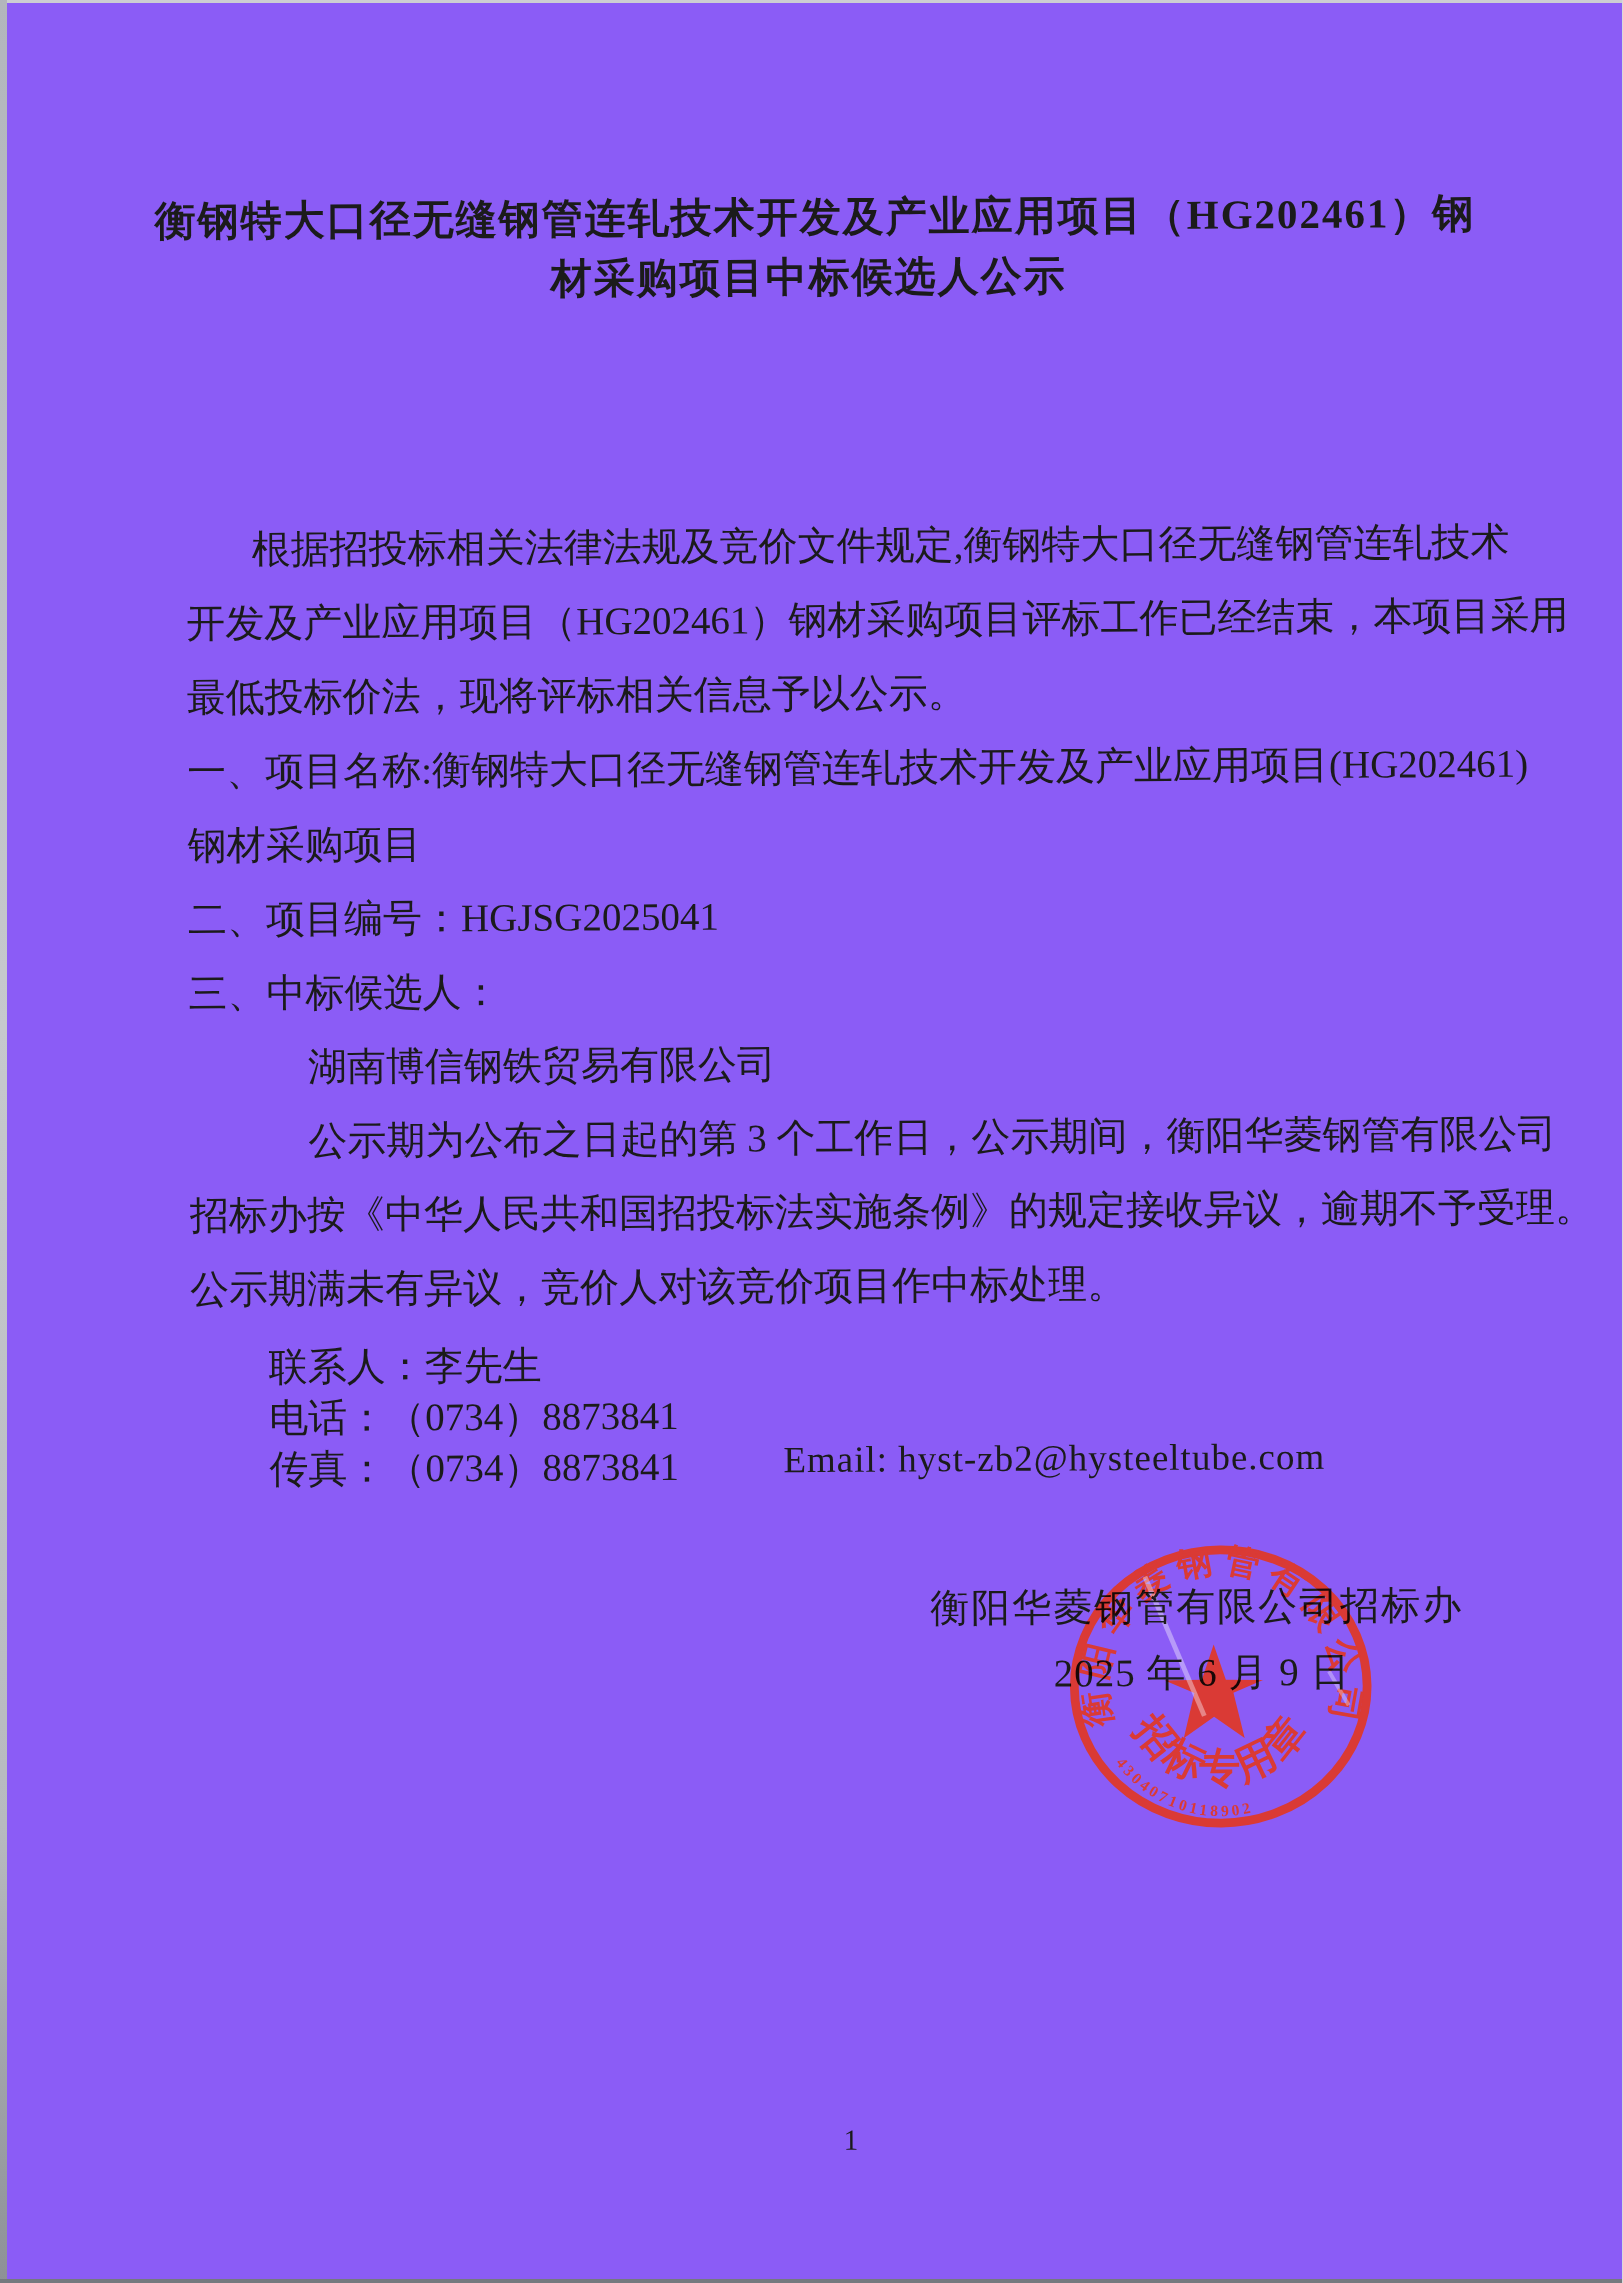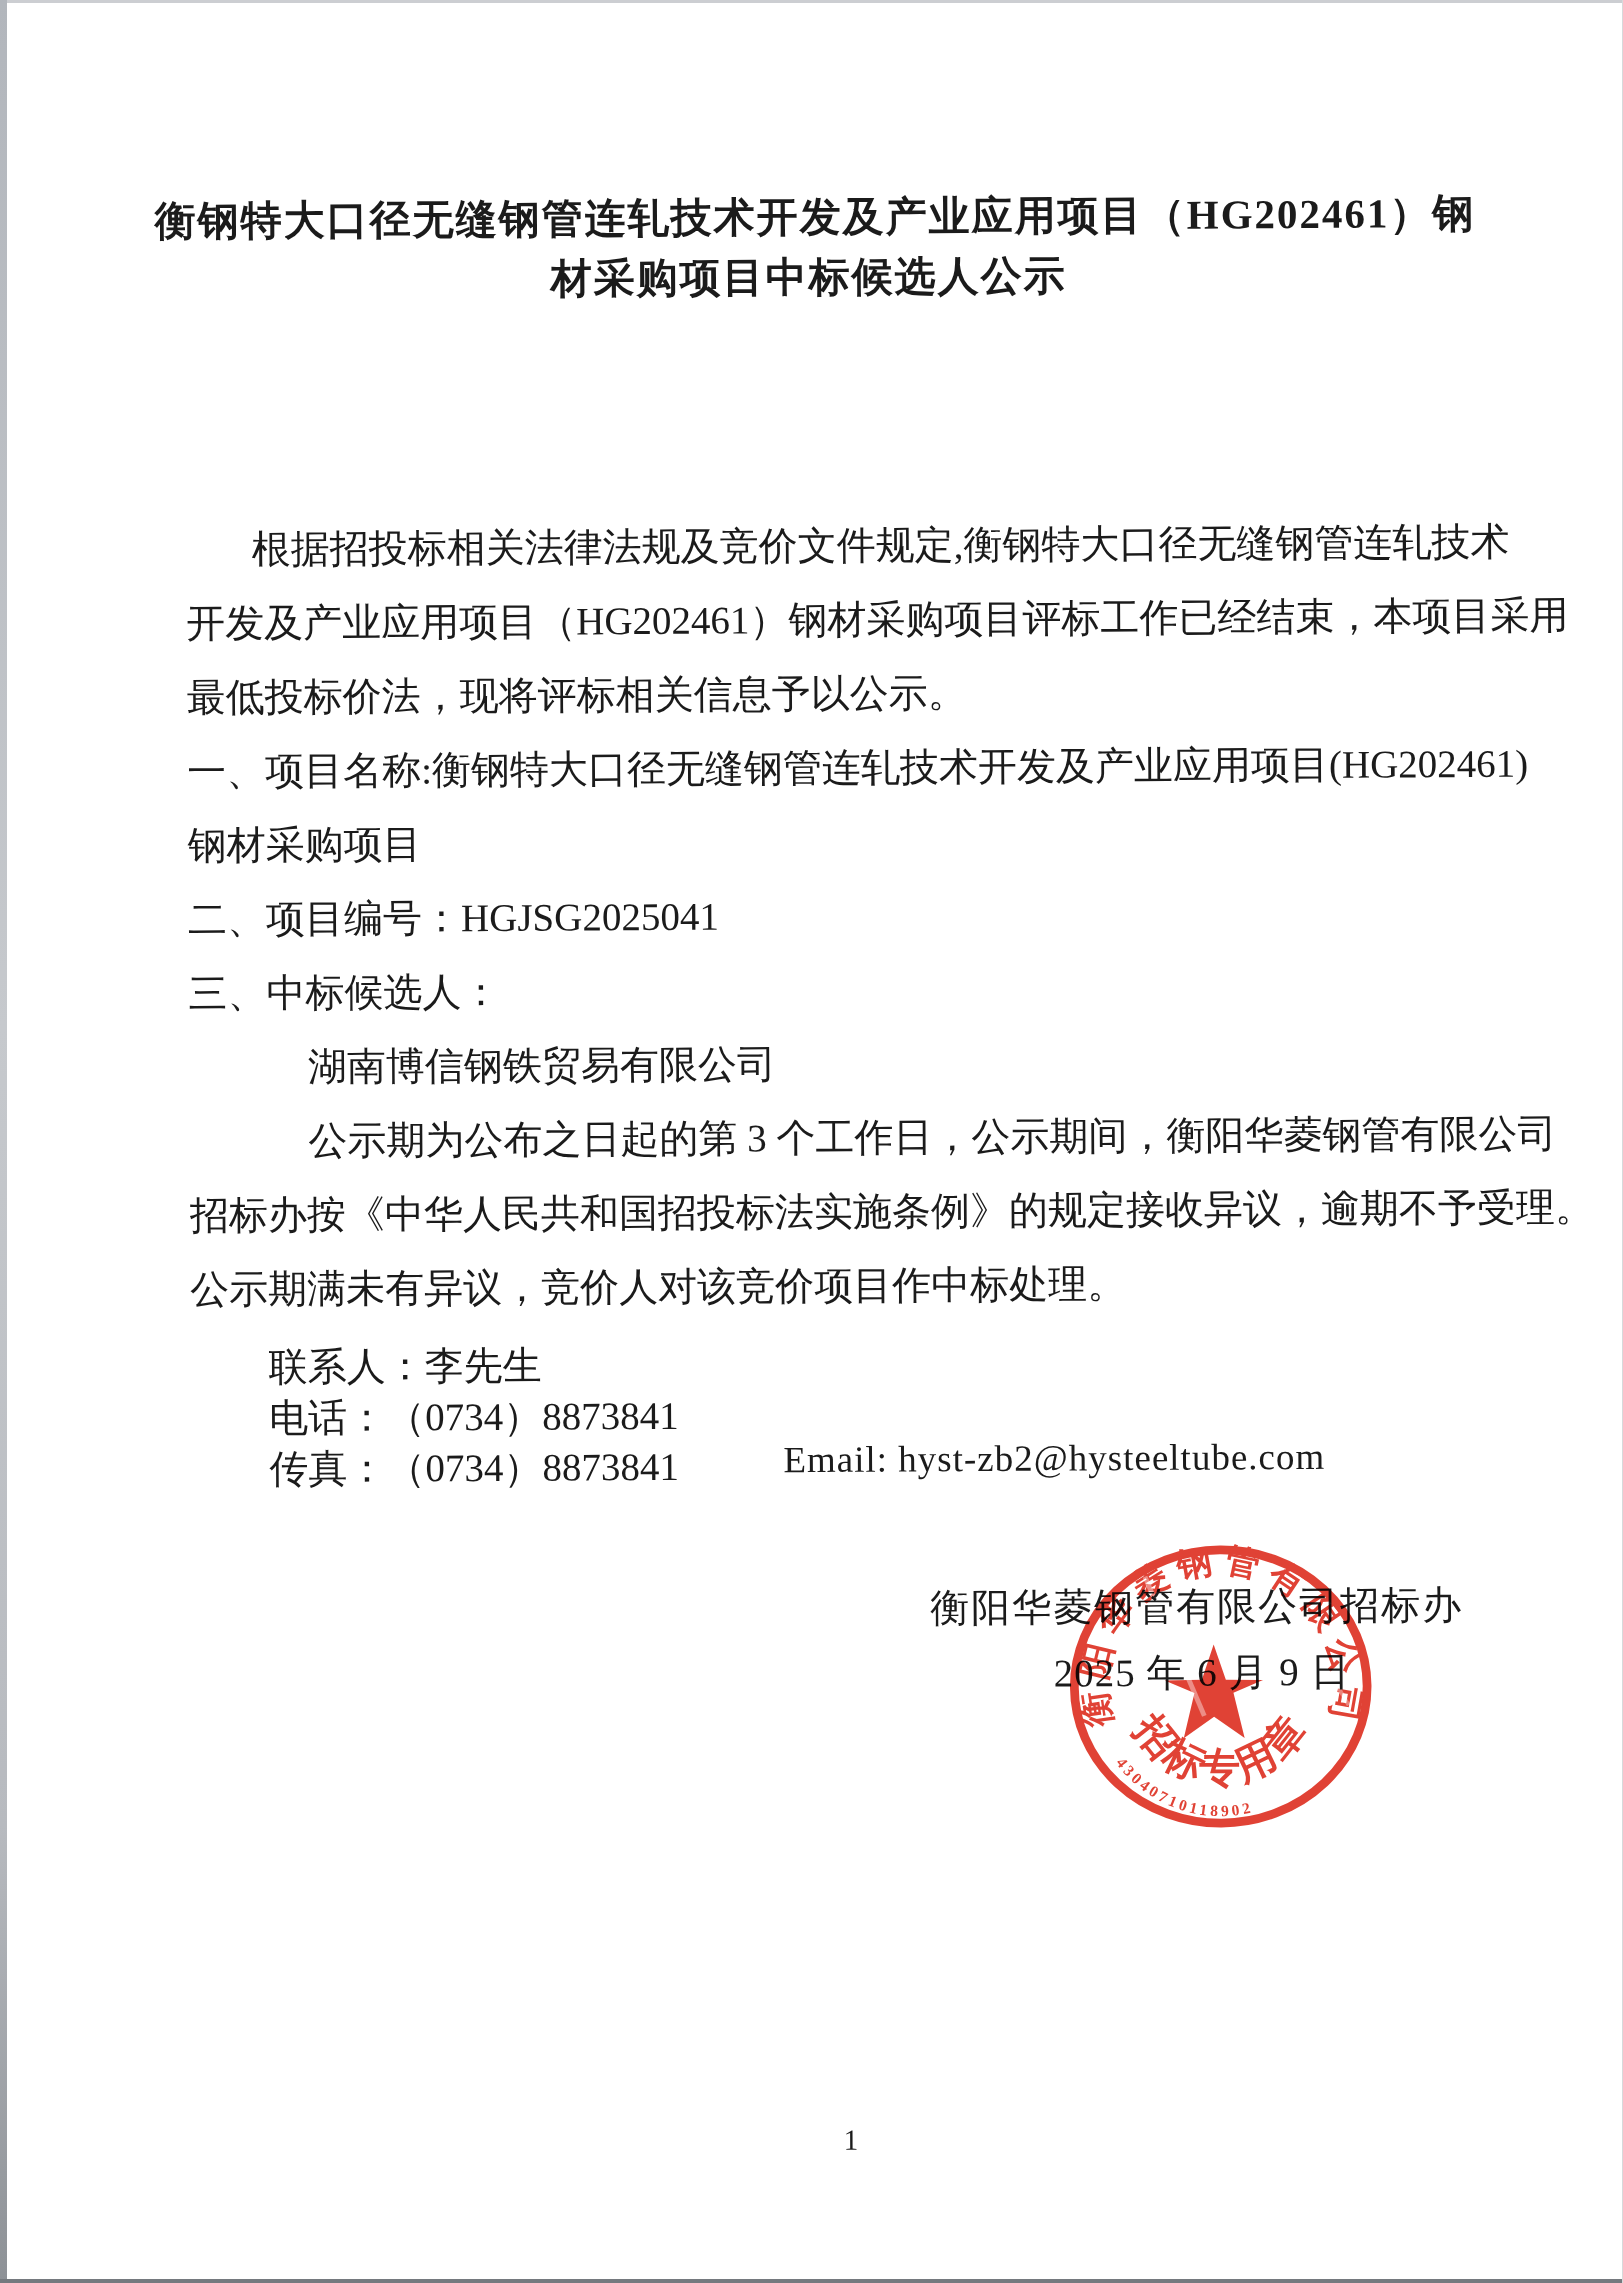--- a/index.html
+++ b/index.html
@@ -1,20 +1,20 @@
 <!DOCTYPE html>
 <html><head>
 <meta charset="utf-8">
 <style>
   html,body{margin:0;padding:0;background:#e9e9e9;}
   .page{
     position:relative;
     width:1624px;height:2283px;
     margin:0 auto;
-    background:#ffffff;
+    background:#8b5cf6;
     overflow:hidden;
     font-family:"Liberation Serif","DejaVu Serif",serif;
     color:#1b1b1b;
   }
   
   .edge-left{position:absolute;left:0;top:0;width:6.8px;height:100%;
     background:linear-gradient(180deg,#b2b6bc 0%,#c6c9cd 45%,#b7babf 80%,#8d9196 100%);}
   .edge-top{position:absolute;left:6.8px;top:0;right:0;height:2.9px;background:#ccced2;}
   .edge-bottom{position:absolute;left:0;bottom:0;width:100%;height:3.9px;background:#75797e;}
   .edge-right{position:absolute;right:0;top:0;width:2px;height:100%;background:#d7d9db;}

